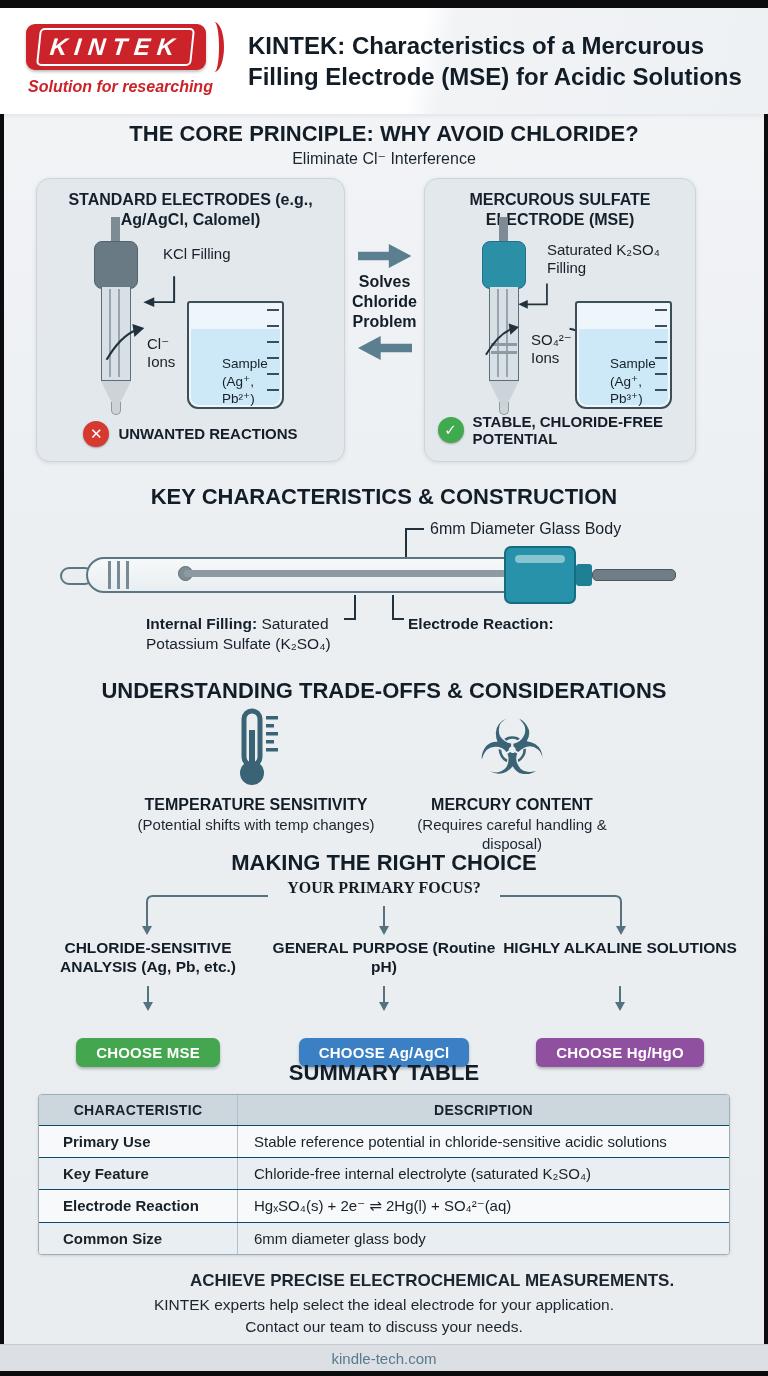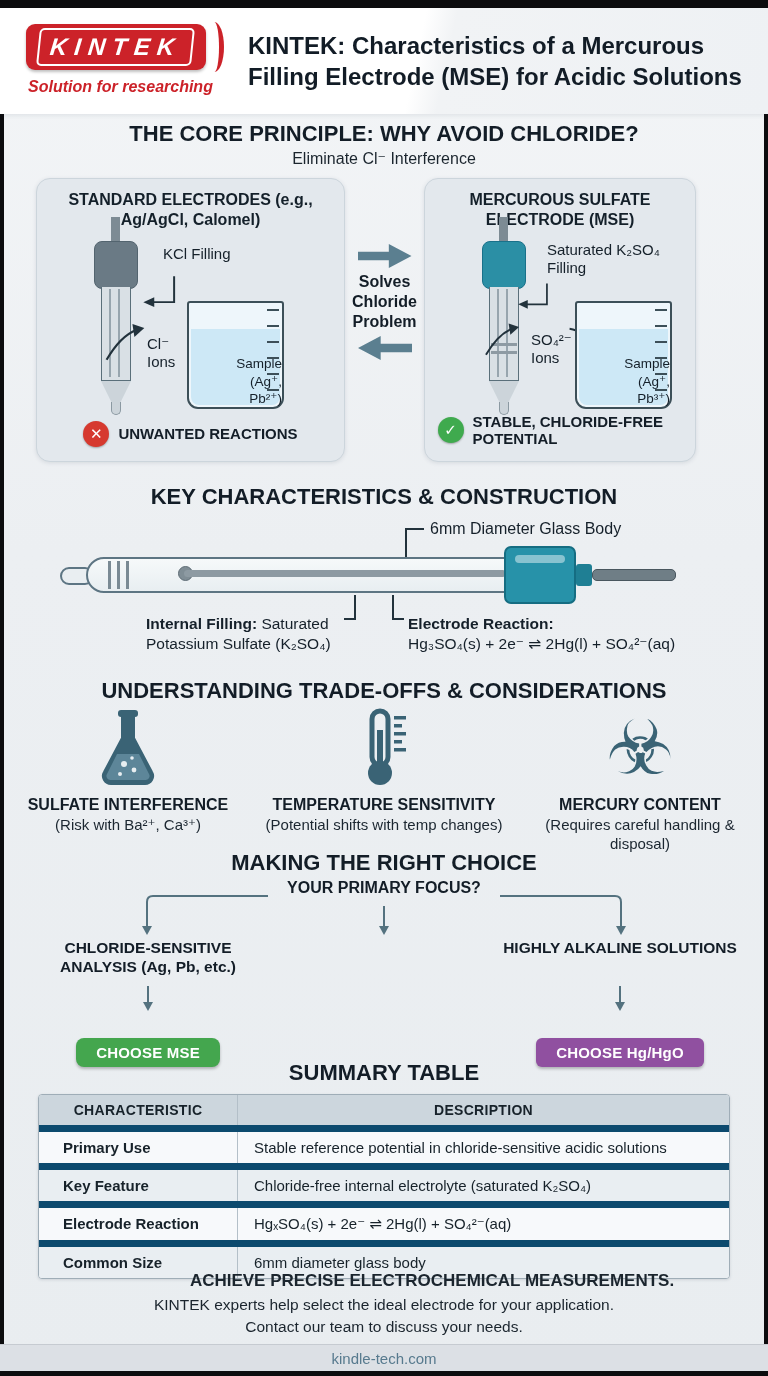--- a/index.html
+++ b/index.html
@@ -49,21 +49,21 @@
   .el-taper { position:absolute; left:64px; top:202px; width:30px; height:22px; background:#ccd4da;
               clip-path:polygon(0 0,100% 0,64% 100%,36% 100%); }
   .el-tip { position:absolute; left:74px; top:223px; width:10px; height:13px; background:#ccd4da;
             border-radius:0 0 5px 5px; border:1px solid #8b99a2; border-top:none; }
   .flabel { position:absolute; font-size:15px; line-height:1.2; color:#15202a; font-weight:400; }
   .beaker { position:absolute; left:150px; top:122px; width:97px; height:108px; background:#eef6fb;
             border:2.5px solid #3c4f58; border-top-width:2px; border-radius:3px 3px 11px 11px; }
   .liquid { position:absolute; left:2px; right:2px; bottom:2px; top:26px; background:#cde8f6; border-radius:0 0 8px 8px; }
   .ticks { position:absolute; right:3px; top:6px; width:12px; height:82px;
            background:repeating-linear-gradient(to bottom,#3c4f58 0 2px,transparent 2px 16px); }
-  .sample { position:absolute; left:0; width:100%; top:52px; text-align:right; font-size:13.5px;
+  .sample { position:absolute; left:0; width:100%; top:52px; text-align:left; font-size:13.5px;
             line-height:1.3; color:#15202a;padding-left:33px; }
   .verdict { position:absolute; left:0; bottom:14px; width:100%; display:flex; align-items:center;
              justify-content:center; gap:9px; }
   .verdict .vtext { font-weight:800; font-size:15px; color:#131d27; line-height:1.15; }
   .badge { width:26px; height:26px; min-width:26px; border-radius:50%; color:#fff; display:flex;
            align-items:center; justify-content:center; font-weight:900; font-size:15px;
            box-shadow:0 1px 2px rgba(0,0,0,.3); }
   .badge.red { background:#d6392f; }
   .badge.green { background:#3faa4e; }
   .mid-col { position:absolute; left:345px; top:178px; width:79px; height:284px; text-align:center; }
@@ -99,31 +99,31 @@
   .tradeoffs { position:absolute; left:0; top:706px; width:768px; display:flex; justify-content:center; gap:16px; }
   .to-col { width:240px; text-align:center; }
   .to-icon { height:82px; display:flex; align-items:flex-end; justify-content:center; color:#3a6375; }
   .to-title { margin-top:8px; font-weight:800; font-size:16px; color:#131d27; }
   .to-sub { margin-top:2px; font-size:15px; line-height:1.25; color:#1b2630; }
   .bio-glyph { font-family:"DejaVu Sans",sans-serif; font-size:76px; line-height:80px; color:#3a6375; }
 
   
   .choice-svg { position:absolute; left:0; top:886px; width:768px; height:62px; }
   .q-label { position:absolute; top:879px; left:0; width:768px; text-align:center; font-weight:800;
-             font-size:16px; color:#131d27; }
+             font-size:16px; color:#131d27;font-family:Liberation Serif, serif; }
   .choice-col { position:absolute; top:938px; width:236px; text-align:center; }
   .choice-col .clabel { font-weight:800; font-size:15.5px; line-height:1.25; color:#131d27; min-height:40px; }
   .down-arrow { margin:8px auto 8px; width:14px; height:26px; }
   .choose-btn { display:inline-block; padding:6px 20px; border-radius:7px; color:#fff; font-weight:800;
                 font-size:15px; letter-spacing:.2px; box-shadow:0 2px 3px rgba(0,0,0,.25); border:none; cursor:pointer; }
 
   
   .stable { position:absolute; left:38px; top:1094px; width:692px; border:1.5px solid #9fadb7;
             border-radius:4px; overflow:hidden; background:#f7f9fb; box-shadow:0 1px 3px rgba(40,60,80,.15); }
-  .srow { display:grid; grid-template-columns:198px 1fr; border-top:7px solid #0c4a6e; }
+  .srow { display:grid; grid-template-columns:198px 1fr; border-top:1px solid #0c4a6e; }
   .srow.head { border-top:none; background:#ccd6dd; }
   .srow.alt { background:#e9eef2; }
   .scell { padding:7px 14px 7px 16px; font-size:15px; color:#17222a; border-left:1px solid #b3bfc8; }
   .scell:first-child { border-left:none; padding-left:24px; font-weight:700; }
   .srow.head .scell { font-weight:800; font-size:14px; text-align:center; padding:7px 0; letter-spacing:.3px; }
 
   
   .webband { position:absolute; left:0; top:1344px; width:768px; height:27px; background:#dce0e5;
              border-top:1px solid #c6cbd1; text-align:center; }
   .webband span { font-size:15px; color:#577a8e; line-height:27px; }
@@ -247,41 +247,25 @@
     <div class="d-block">
       <div class="d-block-hl"></div>
     </div>
     <div class="d-nub"></div>
     <div class="d-cable"></div>
     <div class="d-fill">
       <span class="bold">Internal Filling:</span><span> Saturated Potassium Sulfate (K₂SO₄)</span>
     </div>
     <div class="d-react">
       <div class="bold">Electrode Reaction:</div>
-      <div>Hg₃SO₄(s) + 2e⁻ ⇌ 2Hg(l) + SO₄²⁻(aq)</div>
     </div>
   </div>
 
   <div class="sec-title" style="top:678px; font-size:22px;">UNDERSTANDING TRADE-OFFS &amp; CONSIDERATIONS</div>
   <div class="tradeoffs">
-    <div class="to-col">
-      <div class="to-icon">
-        <svg width="72" height="80" viewBox="0 0 72 80">
-          <rect x="26" y="2" width="20" height="7" rx="3" fill="#3a6375"></rect>
-          <path d="M30,8 h12 v22 l18,34 a8,8 0 0 1 -7,12 H19 a8,8 0 0 1 -7,-12 l18,-34 z" fill="#3a6375" stroke="#3a6375" stroke-width="2" stroke-linejoin="round"></path>
-          <path d="M25,46 h22 l10,20 a4,4 0 0 1 -4,6 H19 a4,4 0 0 1 -4,-6 z" fill="#5d8699"></path>
-          <circle cx="32" cy="56" r="3" fill="#e8eef1"></circle>
-            <circle cx="42" cy="62" r="2.4" fill="#e8eef1"></circle>
-          <circle cx="28" cy="66" r="2" fill="#e8eef1"></circle>
-            <circle cx="40" cy="50" r="1.8" fill="#e8eef1"></circle>
-        </svg>
-      </div>
-      <div class="to-title">SULFATE INTERFERENCE</div>
-      <div class="to-sub">(Risk with Ba²⁺, Ca³⁺)</div>
-    </div>
     <div class="to-col">
       <div class="to-icon">
         <svg width="52" height="80" viewBox="0 0 52 80">
           <rect x="14" y="3" width="16" height="54" rx="8" fill="none" stroke="#3a6375" stroke-width="5"></rect>
           <rect x="19" y="22" width="6" height="34" fill="#3a6375"></rect>
           <circle cx="22" cy="65" r="12" fill="#3a6375"></circle>
           <rect x="36" y="8" width="12" height="3.5" fill="#3a6375"></rect>
           <rect x="36" y="16" width="8" height="3.5" fill="#3a6375"></rect>
           <rect x="36" y="24" width="12" height="3.5" fill="#3a6375"></rect>
           <rect x="36" y="32" width="8" height="3.5" fill="#3a6375"></rect>
@@ -310,21 +294,29 @@
     <path d="M384,20 V40" stroke="#54727f" stroke-width="2" fill="none"></path>
     <polygon points="379,40 389,40 384,49" fill="#54727f"></polygon>
   </svg>
 
   <div class="choice-col" style="left:30px">
     <div class="clabel">CHLORIDE-SENSITIVE ANALYSIS (Ag, Pb, etc.)</div>
     <svg class="down-arrow" viewBox="0 0 14 26">
       <path d="M7,0 V16" stroke="#54727f" stroke-width="2"></path>
         <polygon points="2,16 12,16 7,25" fill="#54727f"></polygon>
     </svg><br>
-    <button class="choose-btn" style="background-color: rgb(68, 166, 78); border-radius: 8px;">CHOOSE MSE</button>
+    <button class="choose-btn" style="background-color: rgb(68, 166, 78);">CHOOSE MSE</button>
+  </div>
+  <div class="choice-col" style="left:266px">
+    <div class="clabel">GENERAL PURPOSE (Routine pH)</div>
+    <svg class="down-arrow" viewBox="0 0 14 26">
+      <path d="M7,0 V16" stroke="#54727f" stroke-width="2"></path>
+        <polygon points="2,16 12,16 7,25" fill="#54727f"></polygon>
+    </svg><br>
+    <button class="choose-btn" style="background-color: rgb(59, 127, 196);">CHOOSE Ag/AgCl</button>
   </div>
   <div class="choice-col" style="left:502px">
     <div class="clabel">HIGHLY ALKALINE SOLUTIONS</div>
     <svg class="down-arrow" viewBox="0 0 14 26">
       <path d="M7,0 V16" stroke="#54727f" stroke-width="2"></path>
         <polygon points="2,16 12,16 7,25" fill="#54727f"></polygon>
     </svg><br>
     <button class="choose-btn" style="background-color: rgb(144, 80, 160); border-radius: 6px;">CHOOSE Hg/HgO</button>
   </div>
 

